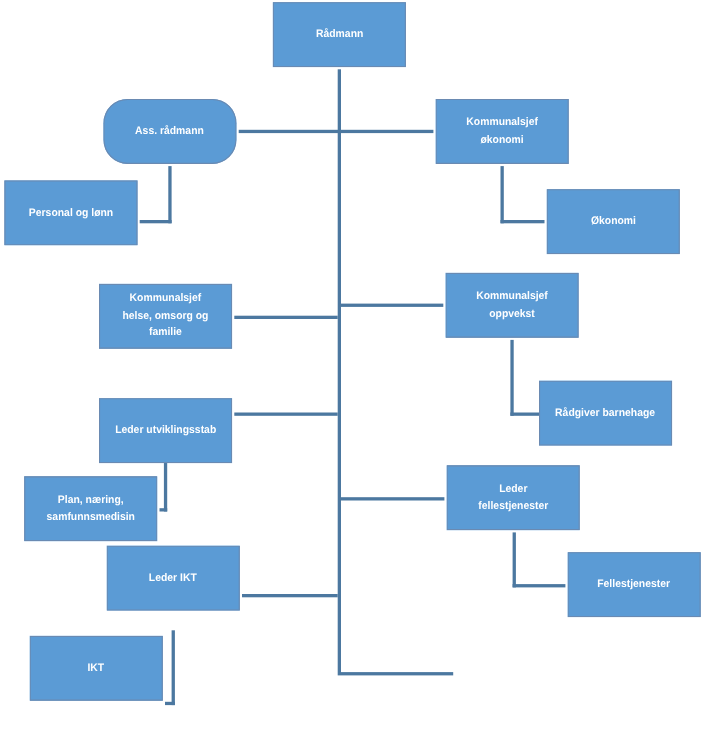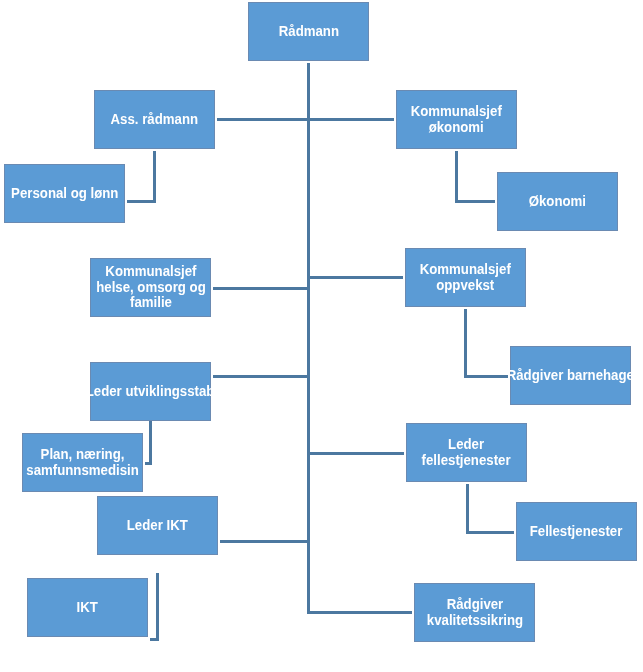--- a/index.html
+++ b/index.html
@@ -3,21 +3,21 @@
 <meta charset="utf-8">
 <title>Organisasjonskart</title>
 <style>
   html,body{margin:0;padding:0;}
   body{width:643px;height:672px;background:#ffffff;overflow:hidden;
        font-family:"Liberation Sans",sans-serif;}
   #chart{position:relative;width:643px;height:672px;background:#ffffff;}
   .node{position:absolute;width:121px;height:59px;background:#5b9bd5;color:#ffffff;
         box-shadow:inset 0 0 0 1px #6a8ab2;
         display:flex;align-items:center;justify-content:center;text-align:center;
-        font-weight:bold;font-size:14px;line-height:15.7px;box-sizing:border-box;
+        font-weight:bold;font-size:10px;line-height:15.7px;box-sizing:border-box;
         overflow:hidden;}
   .node .lbl{display:block;white-space:pre;transform:scaleX(0.945);}
   .conn{position:absolute;background:#4c78a0;}
 </style>
 </head>
 <body>
 
 <div id="chart">
 
   <div class="conn" style="left:307px;top:63px;width:3px;height:551px;"></div>
@@ -45,21 +45,21 @@
 
   <div class="conn" style="left:220px;top:540px;width:87px;height:3px;"></div>
   <div class="conn" style="left:156px;top:573px;width:3px;height:68px;"></div>
   <div class="conn" style="left:150px;top:638px;width:9px;height:3px;"></div>
 
   <div class="conn" style="left:310px;top:611px;width:102px;height:3px;"></div>
 
   <div class="node" style="left:248px;top:2px;">
     <span class="lbl">Rådmann</span>
   </div>
-  <div class="node" style="left:94px;top:90px;">
+  <div class="node" style="left:94px;top:90px;border-radius:22px;">
     <span class="lbl">Ass. rådmann</span>
   </div>
   <div class="node" style="left:396px;top:90px;">
     <span class="lbl">Kommunalsjef
 økonomi</span>
   </div>
   <div class="node" style="left:4px;top:164px;justify-content:center;">
     <span class="lbl">Personal og lønn</span>
   </div>
   <div class="node" style="left:497px;top:172px;">
@@ -70,38 +70,34 @@
 helse, omsorg og
 familie</span>
   </div>
   <div class="node" style="left:405px;top:248px;">
     <span class="lbl">Kommunalsjef
 oppvekst</span>
   </div>
   <div class="node" style="left:90px;top:346px;margin-top:16px;">
     <span class="lbl">Leder utviklingsstab</span>
   </div>
-  <div class="node" style="left:510px;top:346px;">
+  <div class="node" style="left:490px;top:346px;">
     <span class="lbl">Rådgiver barnehage</span>
   </div>
   <div class="node" style="left:22px;top:433px;text-align:center;">
     <span class="lbl">Plan, næring,
 samfunnsmedisin</span>
   </div>
   <div class="node" style="left:406px;top:423px;">
     <span class="lbl">Leder
 fellestjenester</span>
   </div>
   <div class="node" style="left:97px;top:496px;">
     <span class="lbl">Leder IKT</span>
   </div>
   <div class="node" style="left:516px;top:502px;">
     <span class="lbl">Fellestjenester</span>
   </div>
   <div class="node" style="left:27px;top:578px;">
     <span class="lbl">IKT</span>
   </div>
-  <div class="node" style="left:414px;top:583px;">
-    <span class="lbl">Rådgiver
-kvalitetssikring</span>
-  </div>
 
 </div>
 
 </body></html>

